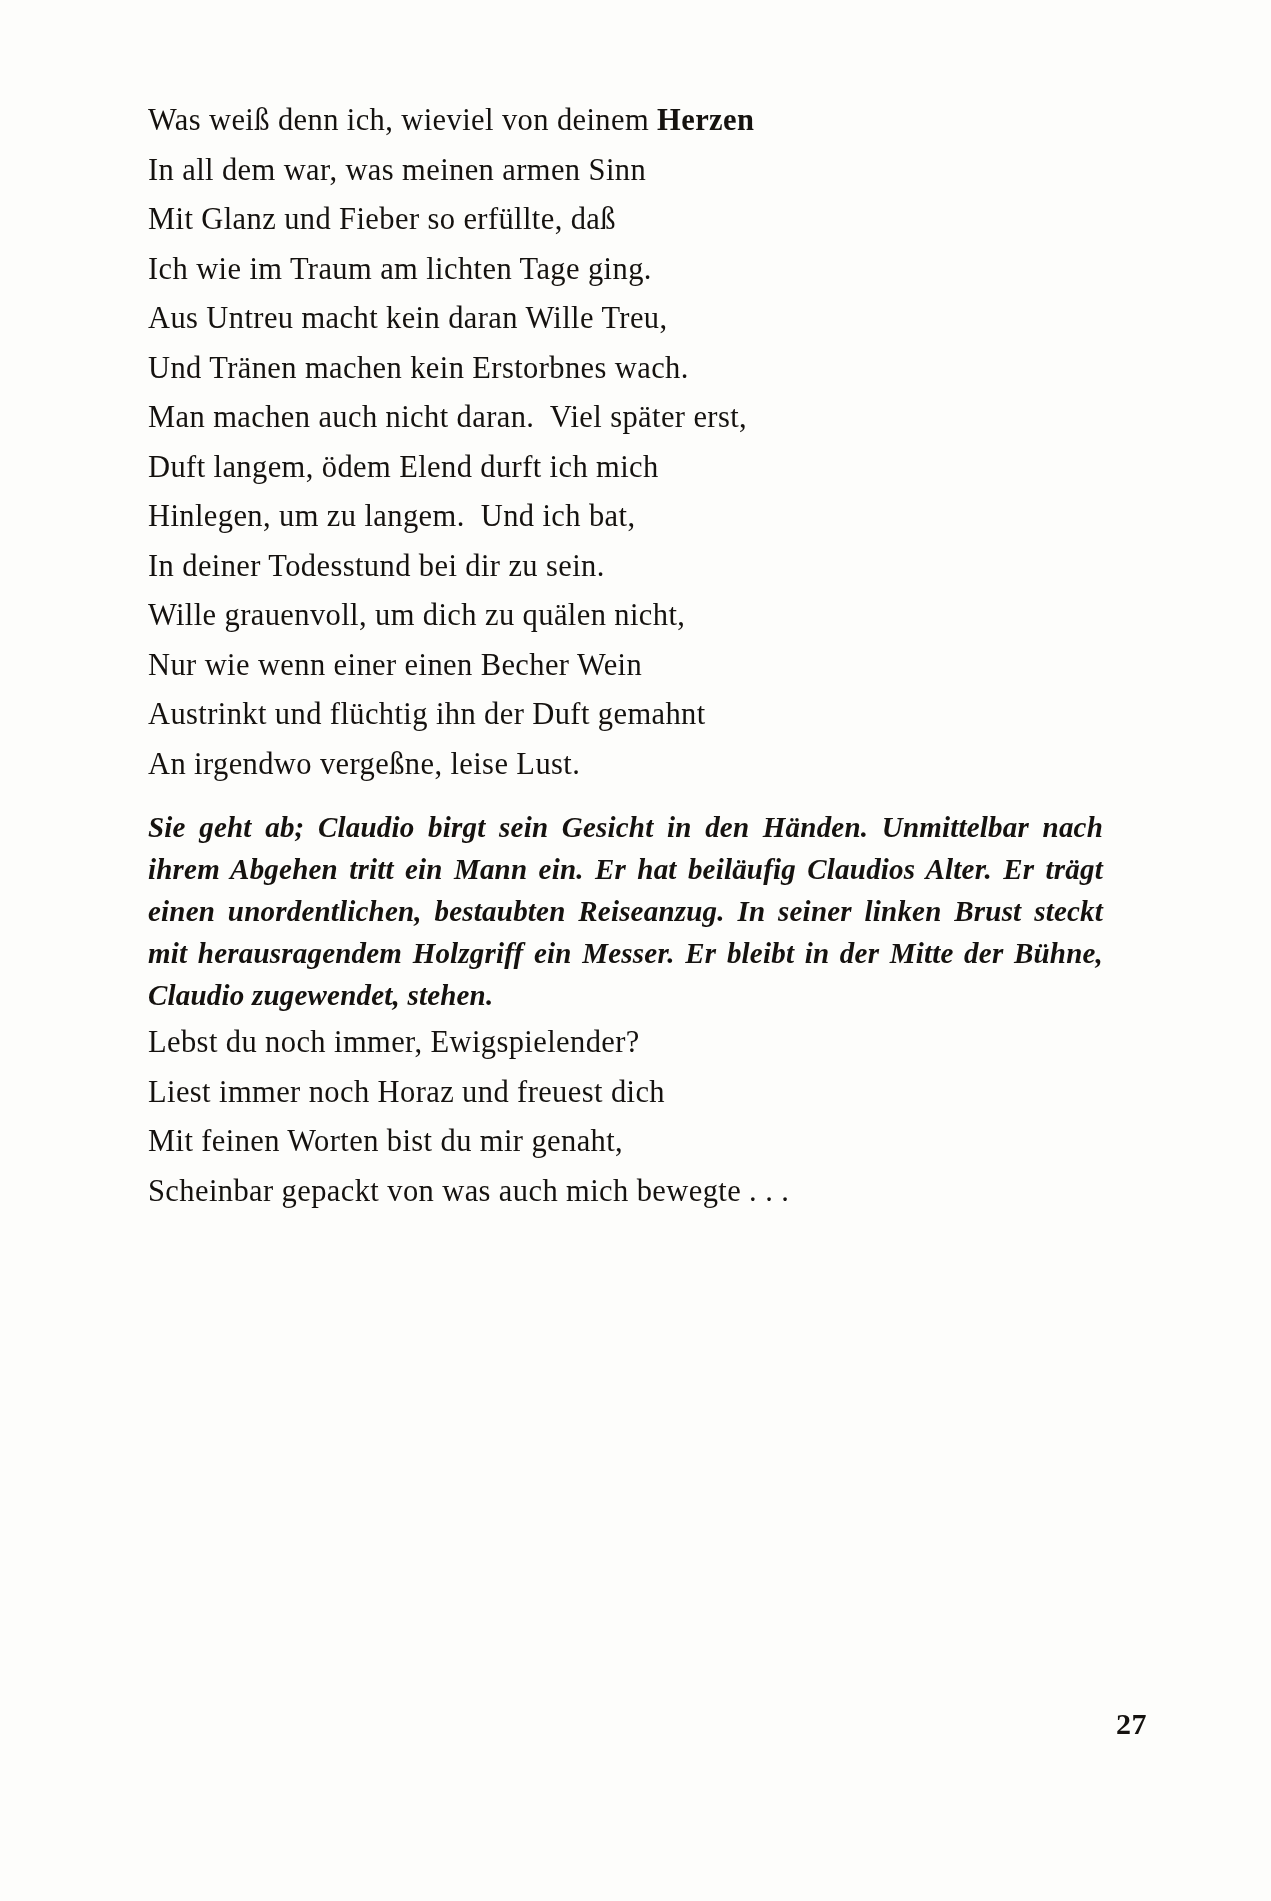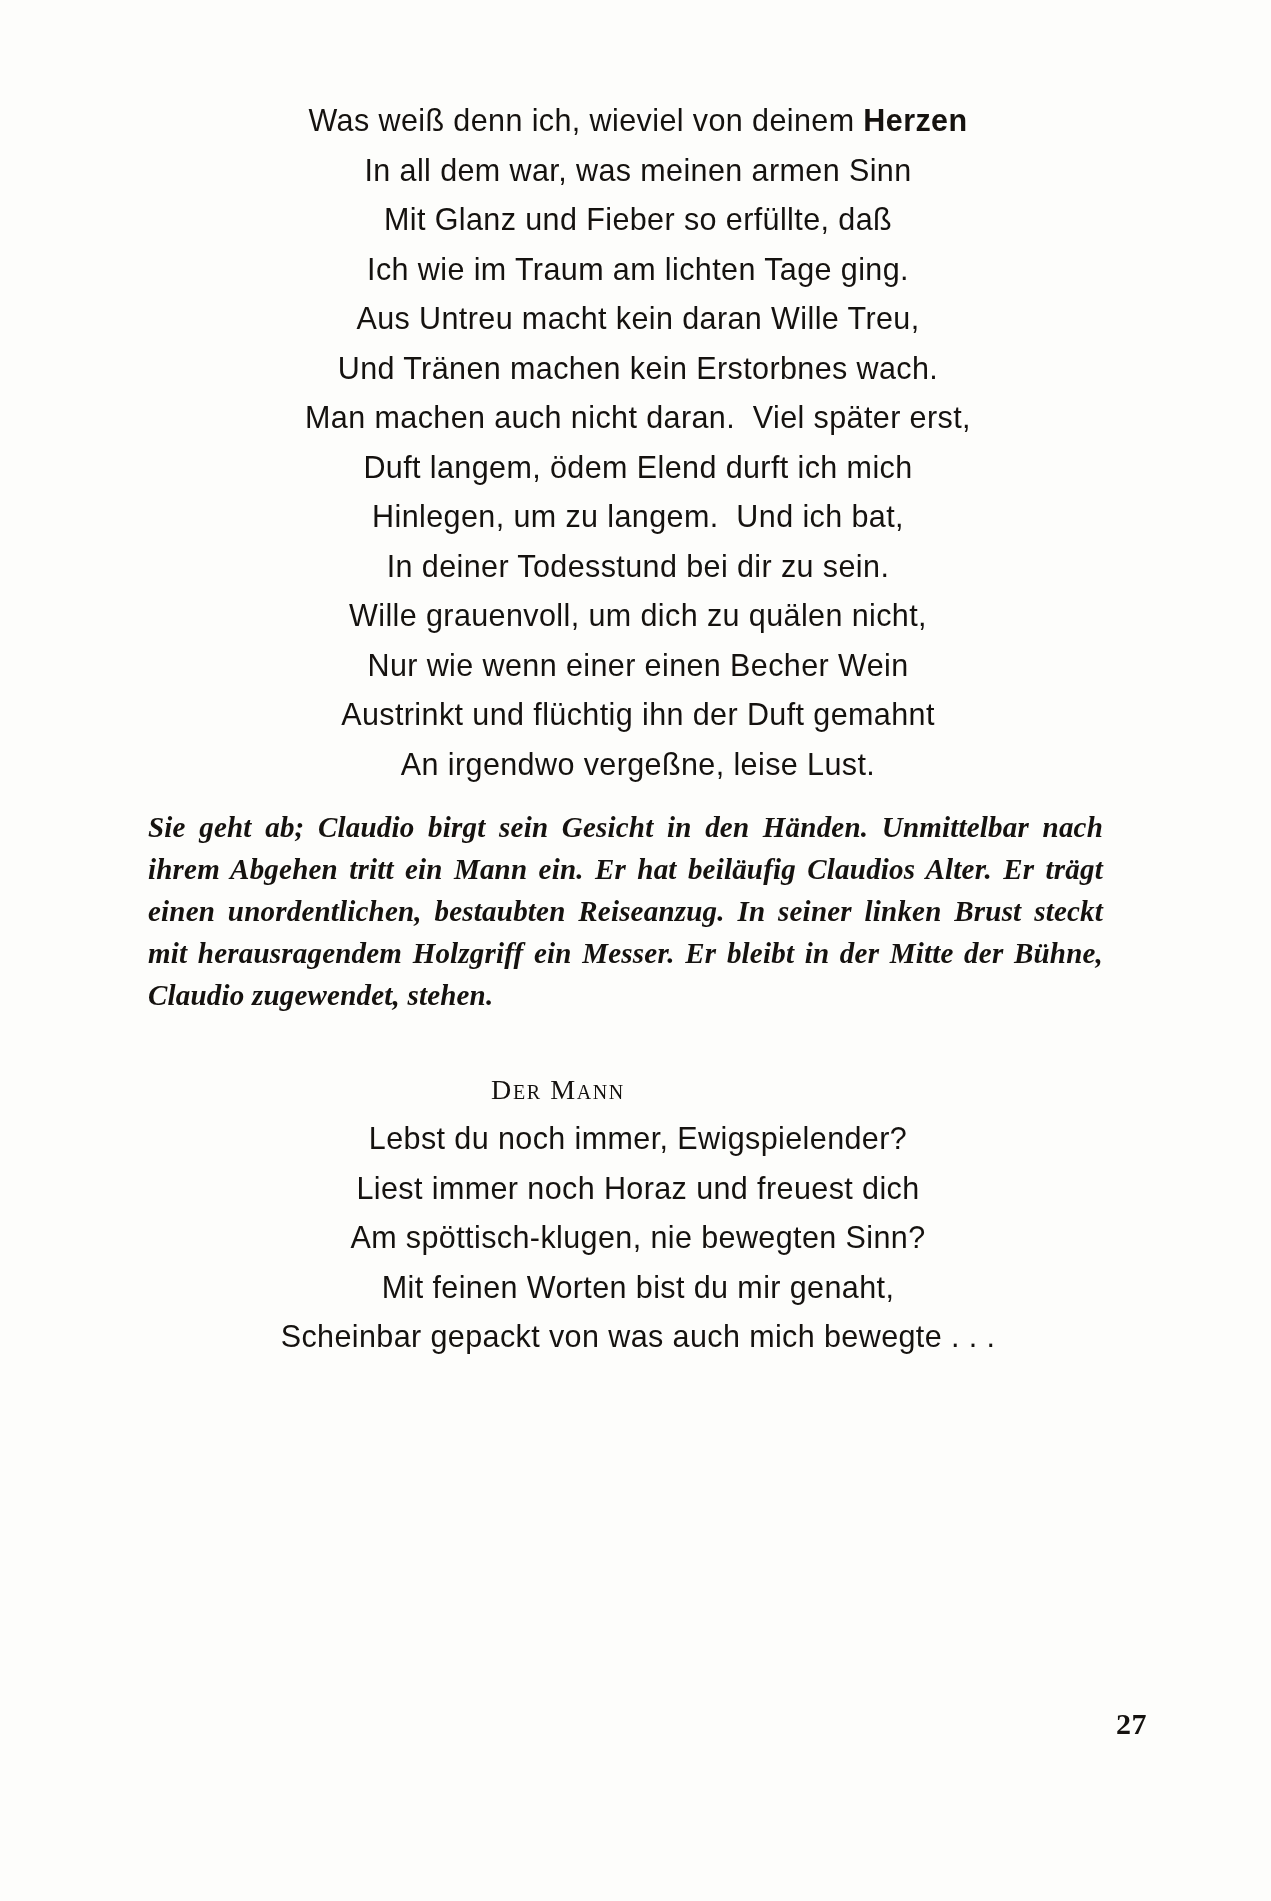--- a/index.html
+++ b/index.html
@@ -22,27 +22,26 @@
     height: 1901px;
     background: #fdfdfb;
   }
   .text-block {
     position: absolute;
     left: 148px;
     top: 96px;
     width: 980px;
   }
   .verse-line {
-    font-family: Liberation Sans, sans-serif;
+    font-family: Liberation Serif, serif;
     font-size: 30.5px;
     line-height: 49.5px;
     letter-spacing: 0.4px;
     color: #15120f;
     white-space: pre;
-    text-align: center;
   }
   .stage-direction {
     margin-top: 17px;
     font-style: italic;
     font-size: 29px;
     line-height: 42px;
     text-align: justify;
     color: #15120f;
     width: 955px;
     letter-spacing: 0.2px;
@@ -97,26 +96,24 @@
       <div class="verse-line">Wille grauenvoll, um dich zu quälen nicht,</div>
       <div class="verse-line">Nur wie wenn einer einen Becher Wein</div>
       <div class="verse-line">Austrinkt und flüchtig ihn der Duft gemahnt</div>
       <div class="verse-line">An irgendwo vergeßne, leise Lust.</div>
     </div>
 
     <div class="stage-direction">
       <p>Sie geht ab; Claudio birgt sein Gesicht in den Händen.  Unmittelbar nach ihrem Abgehen tritt ein Mann ein.  Er hat beiläufig Claudios Alter.  Er trägt einen unordentlichen, bestaubten Reiseanzug.  In seiner linken Brust steckt mit herausragendem Holzgriff ein Messer.  Er bleibt in der Mitte der Bühne, Claudio zugewendet, stehen.</p>
     </div>
 
-    <div class="speaker">Der Mann</div>
 
     <div class="second-block">
       <div class="verse-line">Lebst du noch immer, Ewigspielender?</div>
       <div class="verse-line">Liest immer noch Horaz und freuest dich</div>
-      <div class="verse-line">Am spöttisch-klugen, nie bewegten Sinn?</div>
       <div class="verse-line">Mit feinen Worten bist du mir genaht,</div>
       <div class="verse-line">Scheinbar gepackt von was auch mich bewegte . . .</div>
     </div>
 
   </div>
 
   <div class="page-number">27</div>
 
 </div>
 

